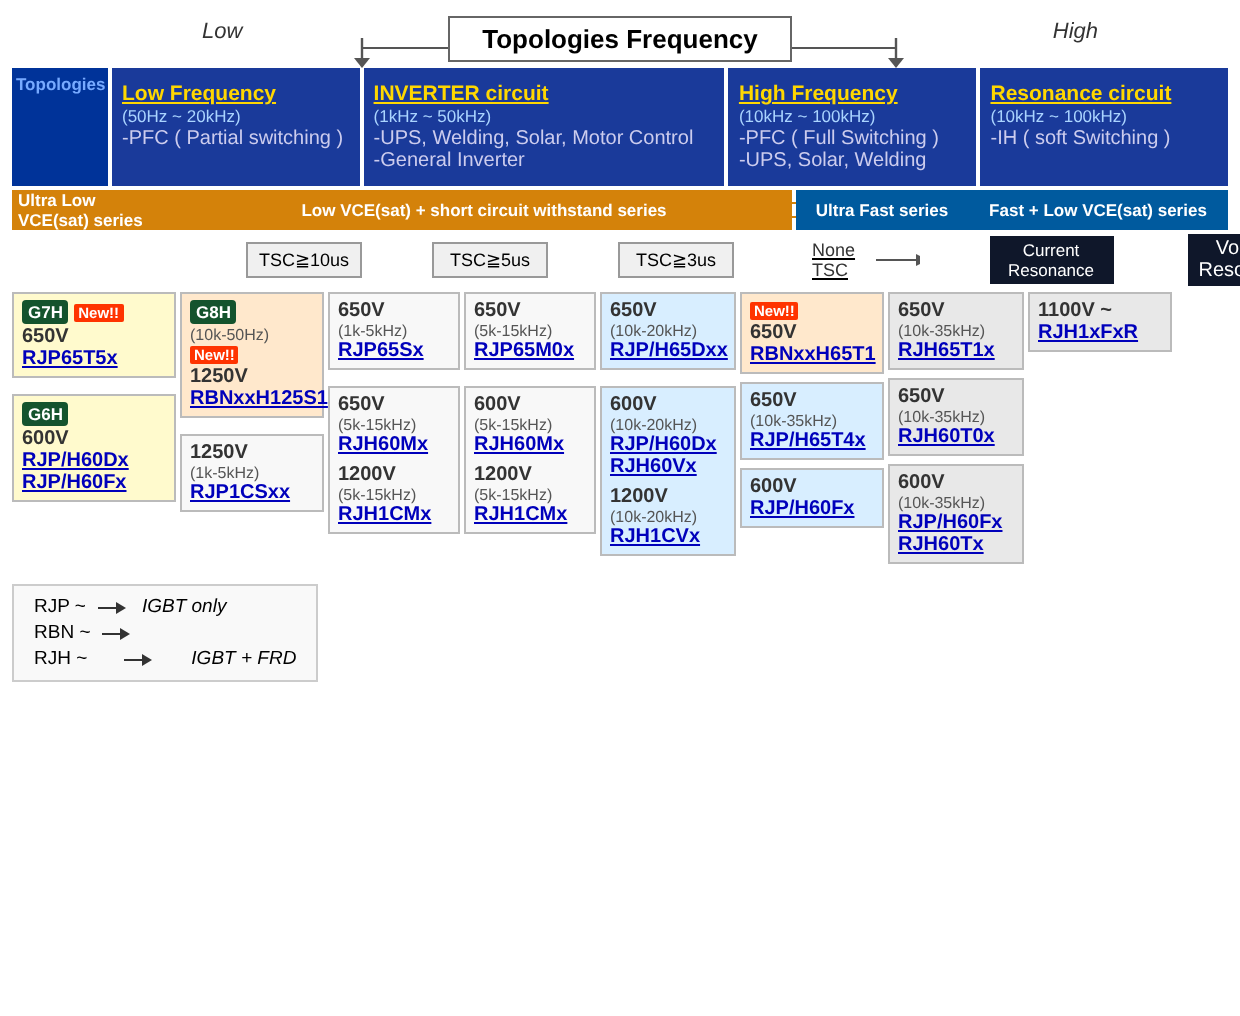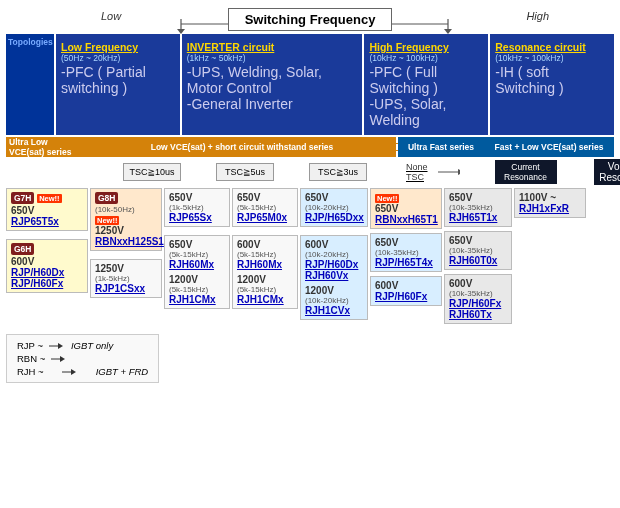--- a/index.html
+++ b/index.html
@@ -110,21 +110,21 @@
     .pbox.yl { background: #FFFACD; }
     .pbox.wh { background: #f8f8f8; }
     .pbox.lb { background: #d8eeff; }
     .pbox.pk { background: #ffe8cc; }
     .pbox.gy { background: #e8e8e8; }
 
     .pv { font-weight: bold; color: #333; font-size: 10px; }
     .pn { color: #0000bb; text-decoration: underline; font-weight: bold; font-size: 10px; }
     .pf { color: #555; font-size: 8px; }
     .nb { background: #ff3300; color: #fff; font-size: 7.5px; font-weight: bold; padding: 0 2px; border-radius: 1px; vertical-align: middle; }
-    .gl { display: inline-block; background: #7f1d1d; color: #fff; font-size: 8.5px; font-weight: bold; padding: 1px 3px; border-radius: 2px; margin-bottom: 1px; }
+    .gl { display: inline-block; background: #14532d; color: #fff; font-size: 8.5px; font-weight: bold; padding: 1px 3px; border-radius: 2px; margin-bottom: 1px; }
 
     
     .hdr-boxes {
       display: flex;
       gap: 2px;
       width: 100%;
       margin-bottom: 2px;
     }
     .hdr-label {
       background: #003399;
@@ -144,30 +144,30 @@
       font-size: 9.5px;
       flex: 1;
     }
     .hdr-box-title {
       font-size: 10.5px;
       font-weight: bold;
       color: #FFD700;
       text-decoration: underline;
     }
     .hdr-box-freq { font-size: 8.5px; color: #aad4ff; }
-    .hdr-box-desc { font-size: 14px; color: #cce; margin-top: 1px; }
+    .hdr-box-desc { font-size: 10px; color: #cce; margin-top: 1px; }
   </style>
 </head>
 <body>
 
 <div class="layout-wrapper">
 
   <div class="top-header">
     <span class="low-label">Low</span>
-    <div class="freq-box">Switching Frequency</div>
+    <div class="freq-box">Topologies Frequency</div>
     <span class="high-label">High</span>
     <svg class="diagram-svg" width="620" height="30">
 
       <line x1="175" y1="15" x2="175" y2="28" stroke="#555" stroke-width="1.2"></line>
       <polygon points="171,25 175,30 179,25" fill="#555"></polygon>
 
       <line x1="442" y1="15" x2="442" y2="28" stroke="#555" stroke-width="1.2"></line>
       <polygon points="438,25 442,30 446,25" fill="#555"></polygon>
 
       <line x1="240" y1="20" x2="175" y2="20" stroke="#555" stroke-width="1"></line>

